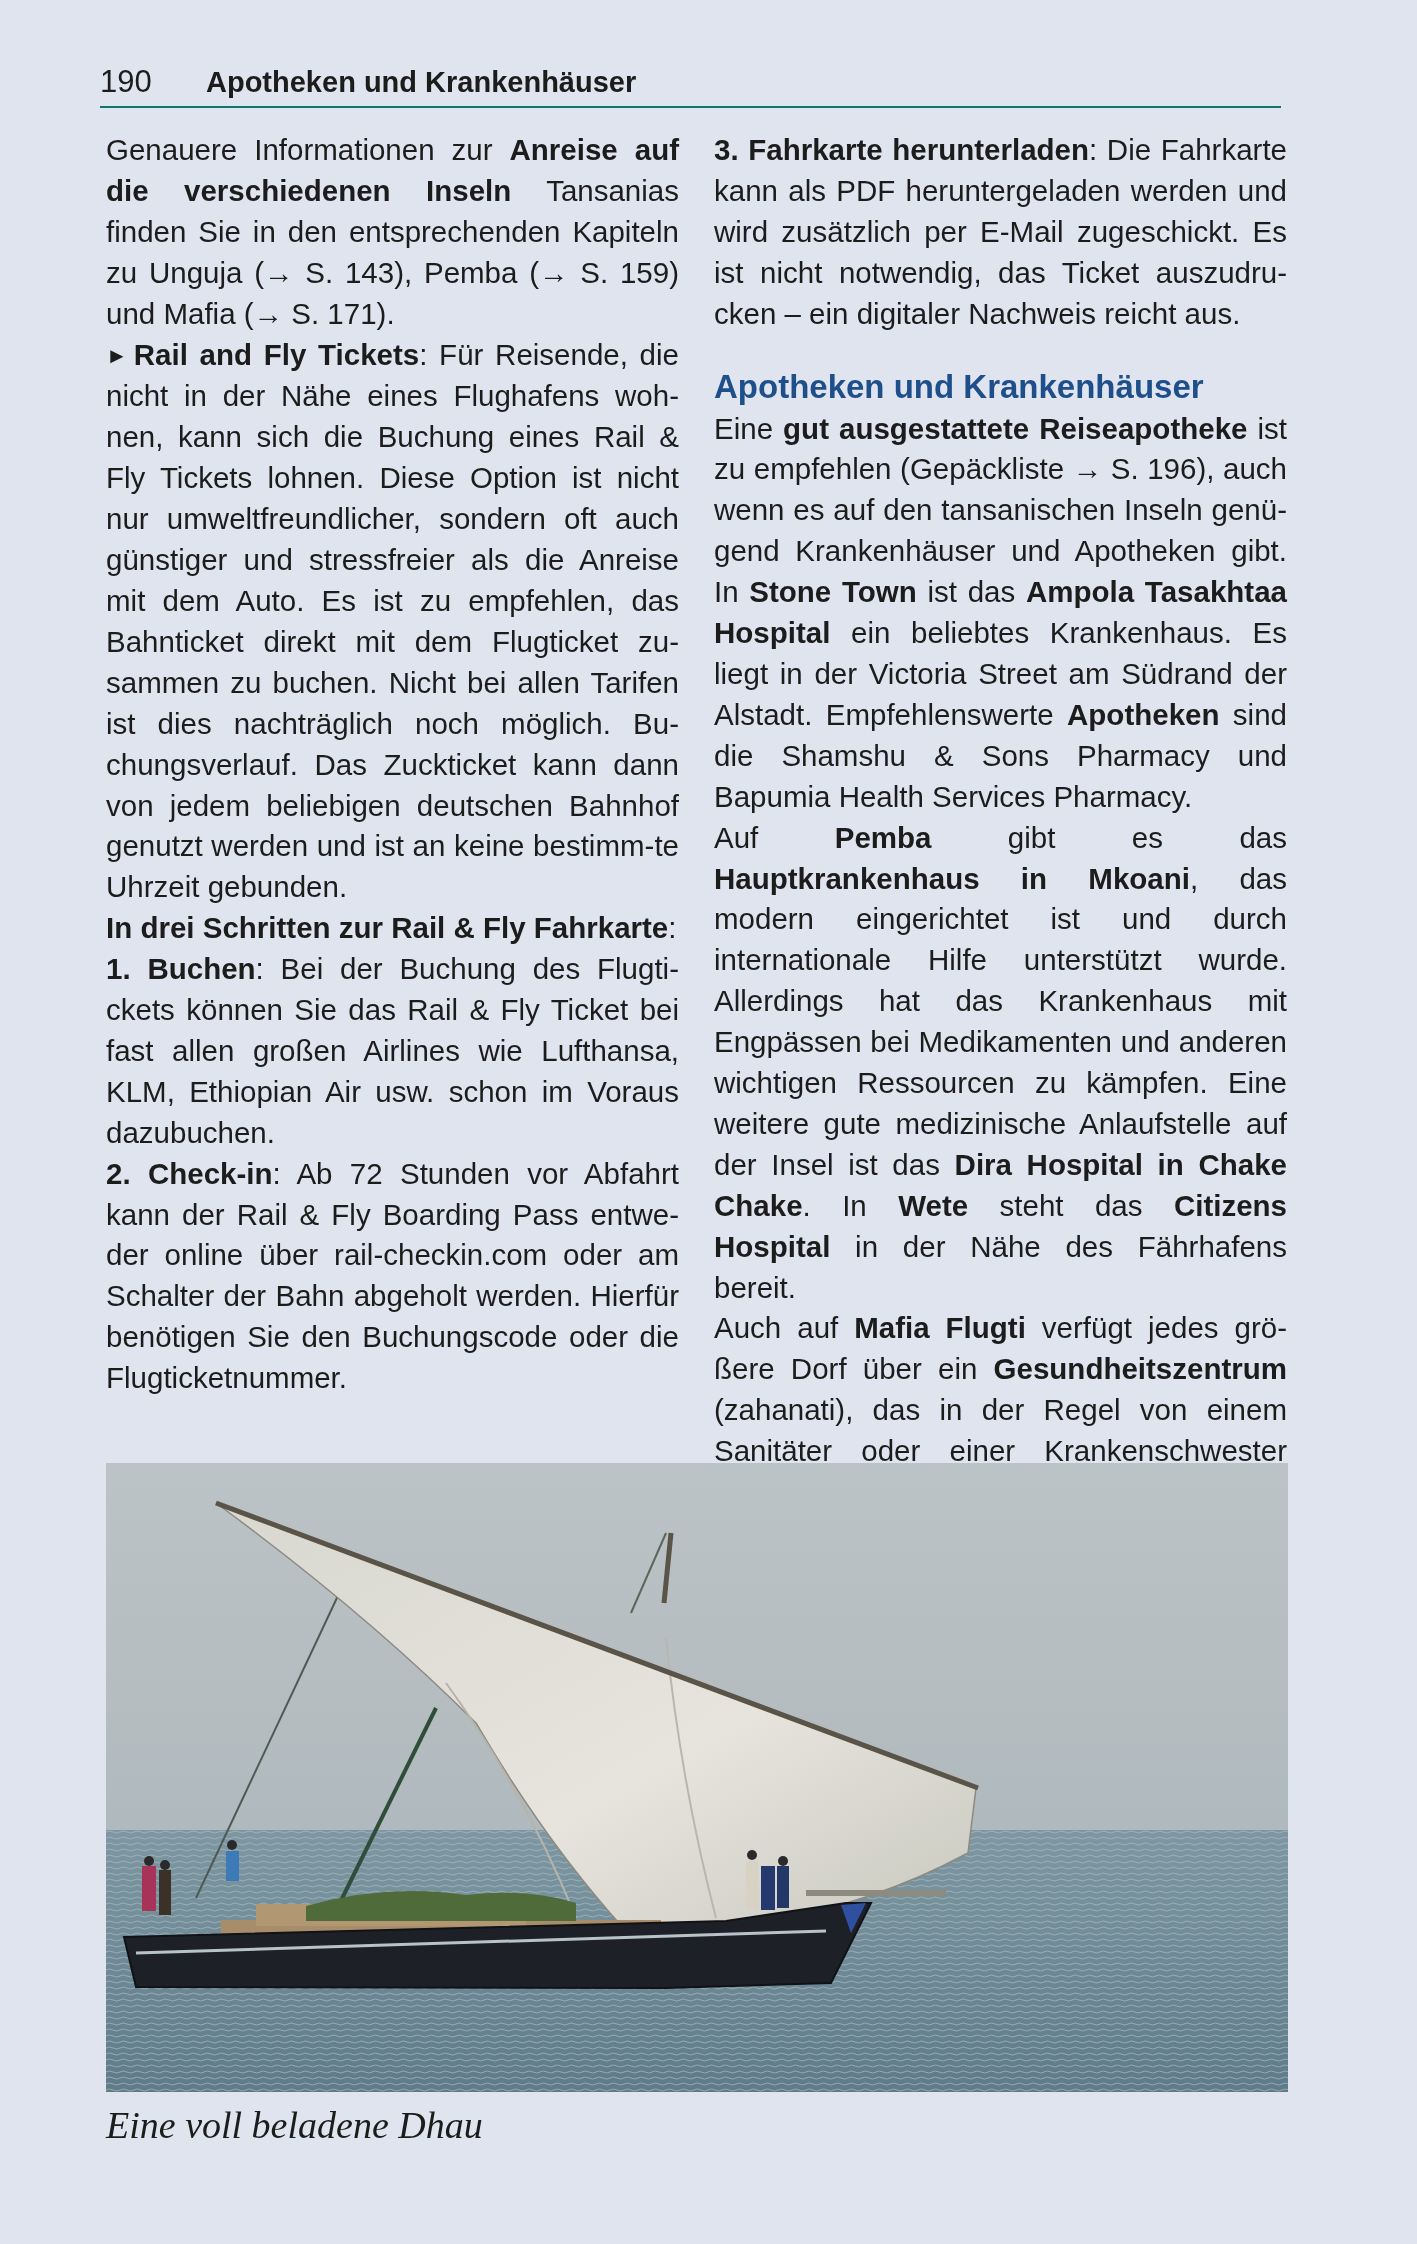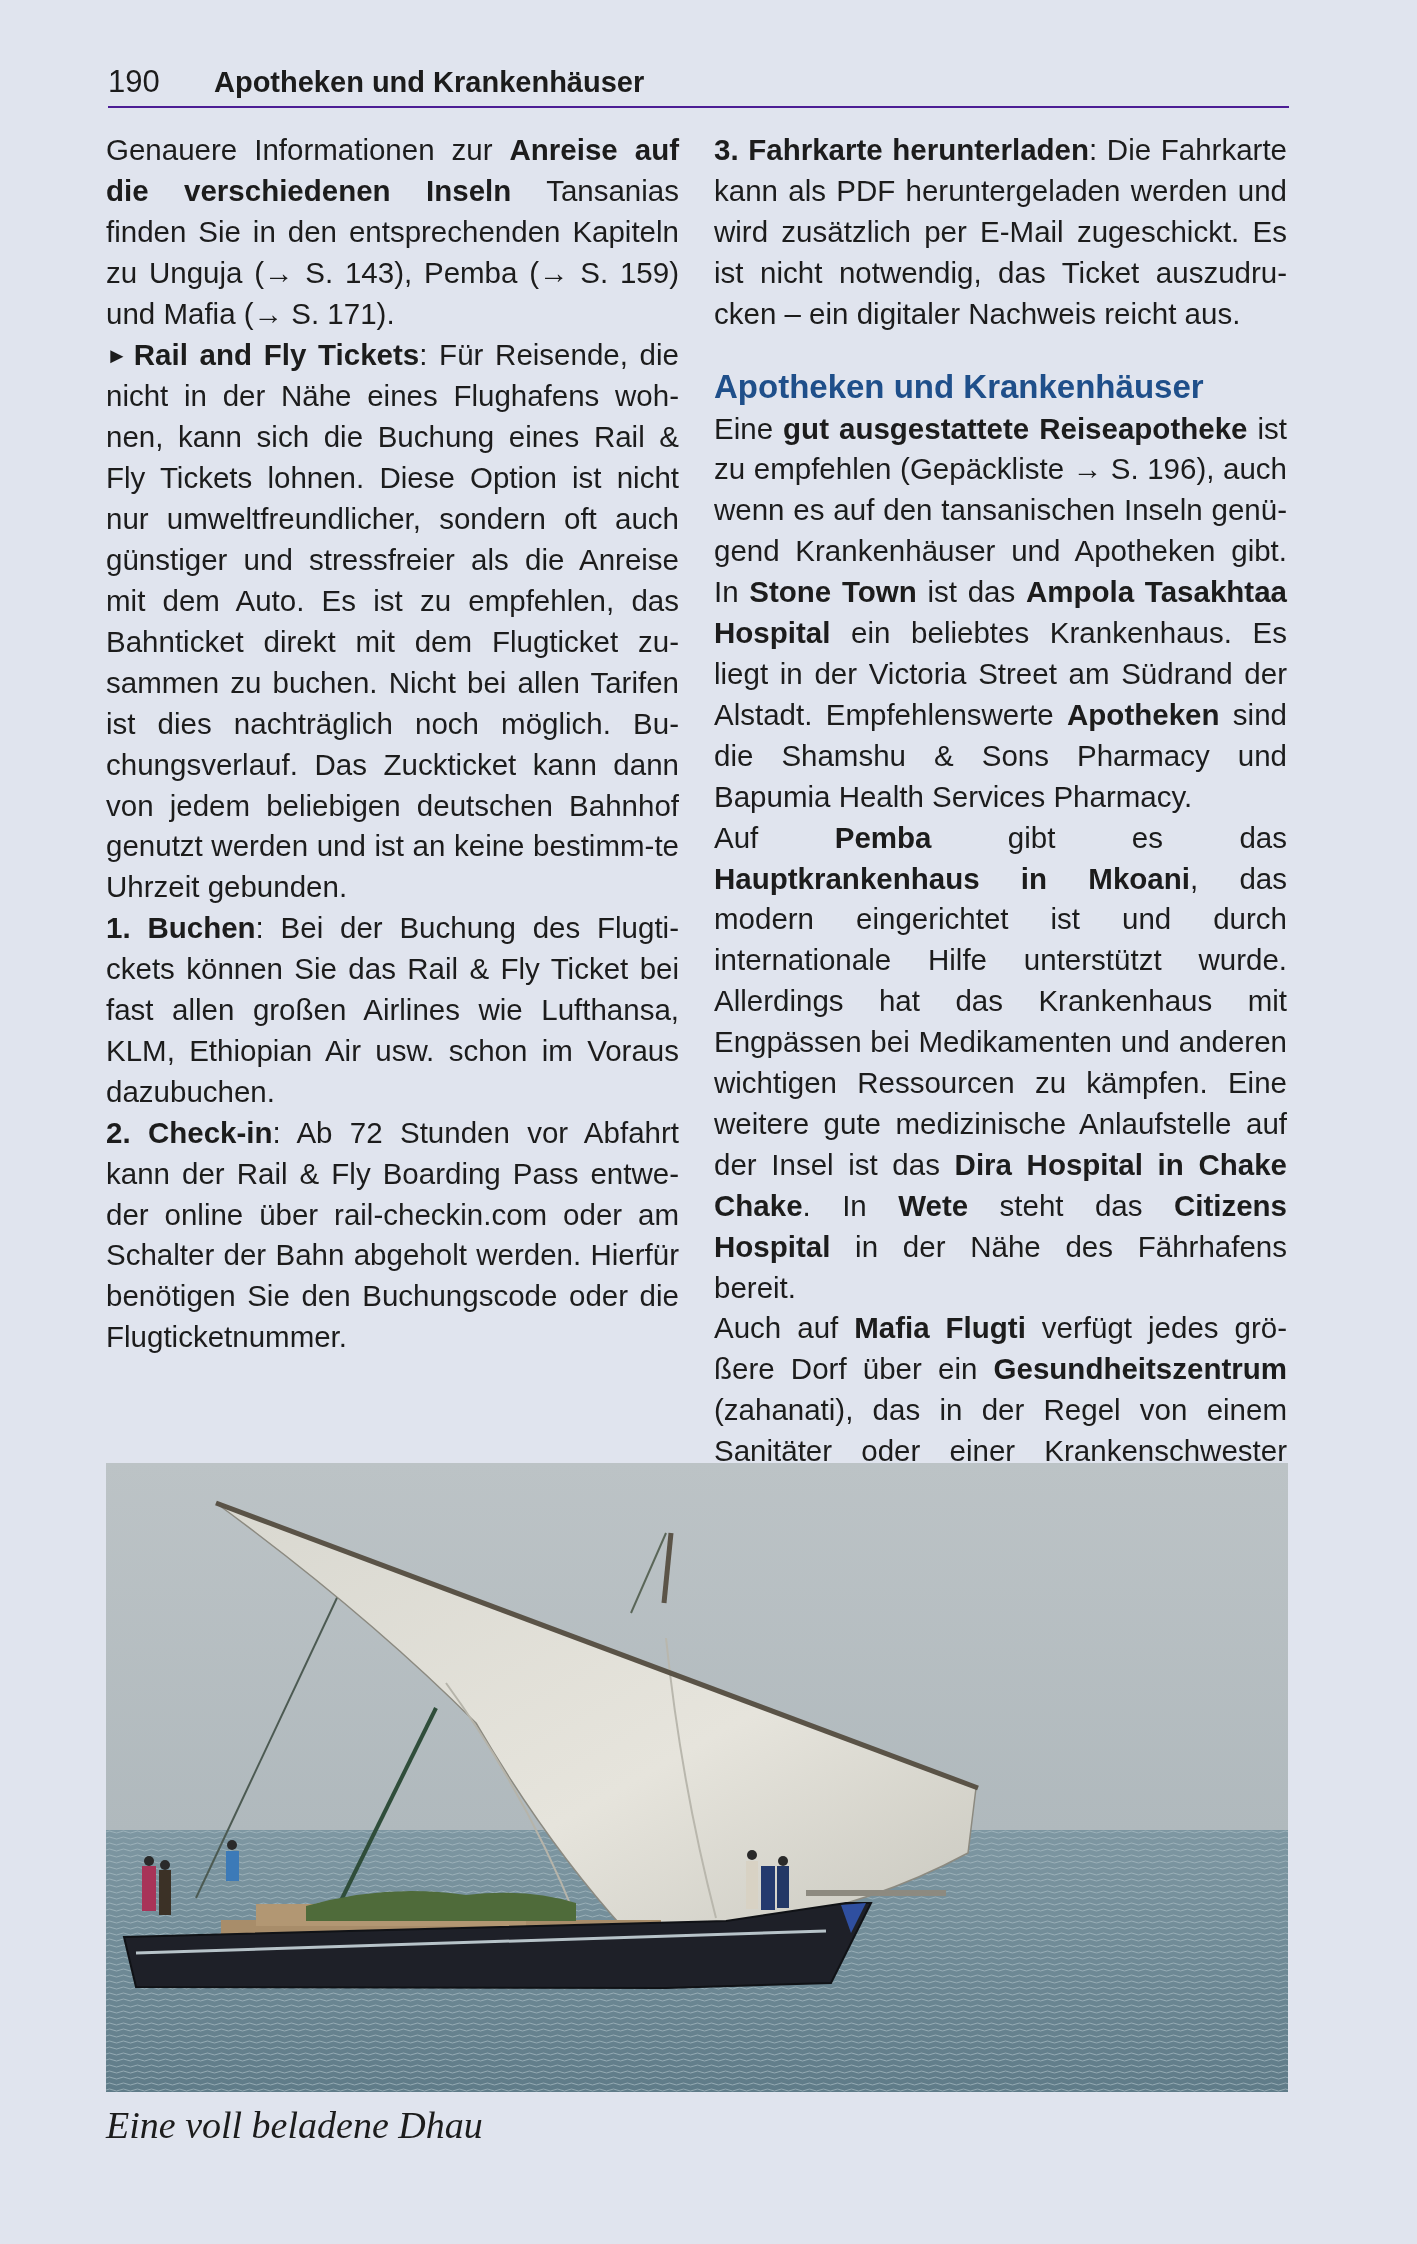--- a/index.html
+++ b/index.html
@@ -3,22 +3,22 @@
 <meta charset="utf-8">
 <style>
   html, body { margin: 0; padding: 0; }
   body {
     width: 1417px; height: 2244px; position: relative; overflow: hidden;
     background: #e0e4ee;
     font-family: "Liberation Sans", "DejaVu Sans", sans-serif;
     color: #1c1c1c;
   }
   .running-head {
-    position: absolute; left: 108px; top: 62px; width: 1181px; height: 44px;
-    border-bottom: 2px solid #4c1d95;
+    position: absolute; left: 100px; top: 62px; width: 1181px; height: 44px;
+    border-bottom: 2px solid #0f766e;
   }
   .page-number {
     position: absolute; left: 0; top: 2px; font-size: 31px; font-weight: normal;
   }
   .head-title {
     position: absolute; left: 106px; top: 4px; font-size: 29px; font-weight: bold;
   }
   .col {
     position: absolute; top: 130px; width: 573px;
     font-size: 29.5px; line-height: 40.9px; text-align: justify;
@@ -48,20 +48,21 @@
 <body>
 
 <header class="running-head">
   <span class="page-number">190</span>
   <span class="head-title">Apotheken und Krankenhäuser</span>
 </header>
 
 <div class="col col-left">
   <p><span>Genauere Informationen zur </span><b>Anreise auf die verschiedenen Inseln</b><span> Tansanias finden Sie in den entsprechenden Kapiteln zu Un­guja (→ S. 143), Pemba (→ S. 159) und Mafia (→ S. 171).</span></p>
   <p><span class="arrow-marker">►</span><b>Rail and Fly Tickets</b><span>: Für Reisende, die nicht in der Nähe eines Flughafens woh­nen, kann sich die Buchung eines Rail &amp; Fly Tickets lohnen. Diese Option ist nicht nur umweltfreundlicher, sondern oft auch günstiger und stressfreier als die Anreise mit dem Auto. Es ist zu empfehlen, das Bahnticket direkt mit dem Flugticket zu­sammen zu buchen. Nicht bei allen Tari­fen ist dies nachträglich noch möglich. Bu­chungsverlauf. Das Zuckticket kann dann von jedem beliebigen deutschen Bahnhof genutzt werden und ist an keine bestimm-te Uhrzeit gebunden.</span></p>
+  <p><b>In drei Schritten zur Rail &amp; Fly Fahrkarte</b><span>:</span></p>
   <p><b>1. Buchen</b><span>: Bei der Buchung des Flugti­ckets können Sie das Rail &amp; Fly Ticket bei fast allen großen Airlines wie Lufthansa, KLM, Ethiopian Air usw. schon im Voraus dazubuchen.</span></p>
   <p><b>2. Check-in</b><span>: Ab 72 Stunden vor Abfahrt kann der Rail &amp; Fly Boarding Pass entwe­der online über rail-checkin.com oder am Schalter der Bahn abgeholt werden. Hier­für benötigen Sie den Buchungscode oder die Flugticketnummer.</span></p>
 </div>
 
 <div class="col col-right">
   <p><b>3. Fahrkarte herunterladen</b><span>: Die Fahrkarte kann als PDF heruntergeladen werden und wird zusätzlich per E-Mail zugeschickt. Es ist nicht notwendig, das Ticket auszudru­cken – ein digitaler Nachweis reicht aus.</span></p>
   <h2 class="section-heading">Apotheken und Krankenhäuser</h2>
   <p><span>Eine </span><b>gut ausgestattete Reiseapotheke</b><span> ist zu empfehlen (Gepäckliste → S. 196), auch wenn es auf den tansanischen Inseln genü­gend Krankenhäuser und Apotheken gibt. In </span><b>Stone Town</b><span> ist das </span><b>Ampola Tasakhtaa Hospital</b><span> ein beliebtes Krankenhaus. Es liegt in der Victoria Street am Südrand der Al­stadt. Empfehlenswerte </span><b>Apotheken</b><span> sind die Shamshu &amp; Sons Pharmacy und Bapumia Health Services Pharmacy.</span></p>
   <p><span>Auf </span><b>Pemba</b><span> gibt es das </span><b>Hauptkrankenhaus in Mkoani</b><span>, das modern eingerichtet ist und durch internationale Hilfe unterstützt wurde. Allerdings hat das Krankenhaus mit Engpässen bei Medikamenten und anderen wichtigen Ressourcen zu kämpfen. Eine wei­tere gute medizinische Anlaufstelle auf der Insel ist das </span><b>Dira Hospital in Chake Chake</b><span>. In </span><b>Wete</b><span> steht das </span><b>Citizens Hospital</b><span> in der Nähe des Fährhafens bereit.</span></p>
   <p><span>Auch auf </span><b>Mafia Flugti</b><span> verfügt jedes grö­ßere Dorf über ein </span><b>Gesundheitszentrum</b><span> (zahanati), das in der Regel von einem Sanitäter oder einer Krankenschwester besetzt ist. Diese Einrichtungen erhalten</span></p>

